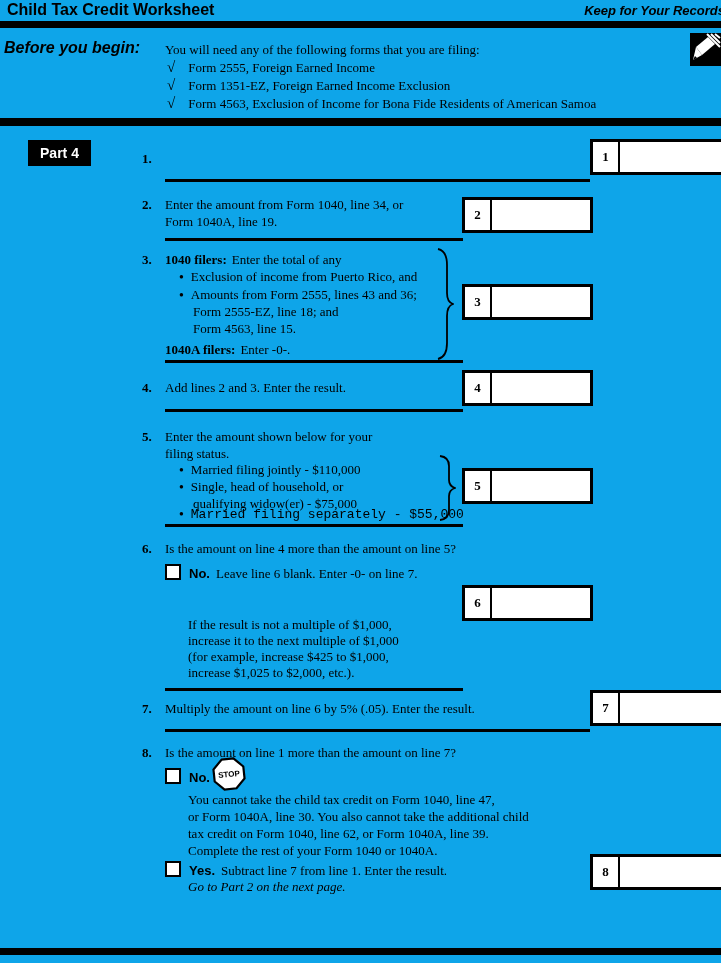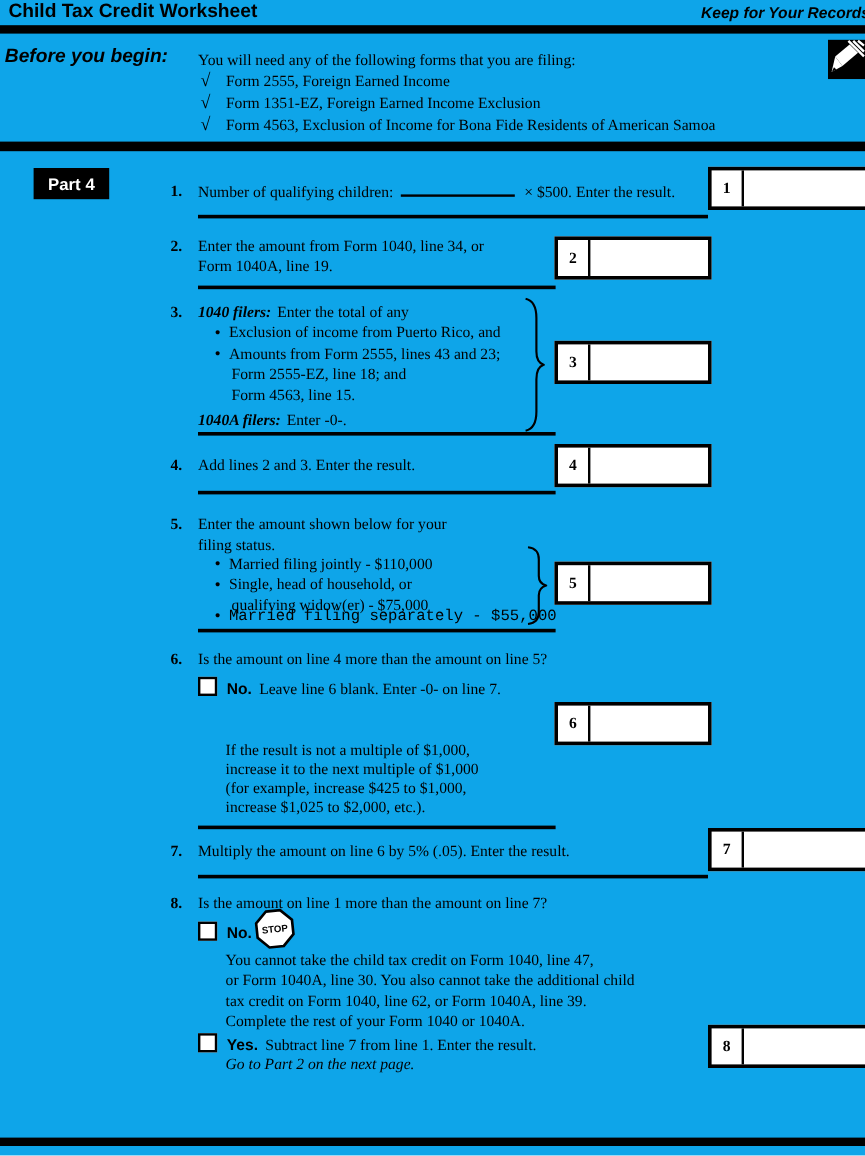--- a/index.html
+++ b/index.html
@@ -33,21 +33,21 @@
   }
   .abox input {
     flex:1; min-width:0; border:none; outline:none; background:transparent;
     font:13px "Liberation Serif", serif; padding:0 4px;
   }
   .cb {
     display:inline-block; width:12px; height:12px; border:2px solid #000;
     margin-right:8px; vertical-align:-2px; background:#fff;
   }
   .bl { font-weight:bold; font-family:"Liberation Sans", sans-serif; margin-right:6px; }
-  .bser { font-weight:bold; margin-right:5px;font-style:italic; }
+  .bser { font-weight:bold; margin-right:5px; }
   .blt { font-size:8px; vertical-align:2px; margin-right:7px; }
   .blank {
     display:inline-block; width:95px; height:12px;
     border-bottom:2px solid #000; margin:0 8px 0 6px;
   }
 </style>
 </head>
 <body>
 
 <div class="page">
@@ -80,23 +80,20 @@
     <polygon points="5,23 3,27 7,25" fill="#000"></polygon>
   </svg>
 
   <div class="bar" style="top:118px;height:8px;"></div>
 
   <div class="abs sans part1">
     <span>Part 4</span>
   </div>
 
   <div class="lnum" style="left:142px;top:150px;">1.</div>
-  <div class="abs t13" style="left:165px;top:150px;">
-    <span>Number of qualifying children:</span><span class="blank"></span><span>× $500. Enter the result.</span>
-  </div>
   <div class="abox" style="left:590px;top:139px;width:140px;">
     <div class="stub">1</div>
     <input type="text" value="" style="">
   </div>
   <div class="sep" style="left:165px;top:179px;width:425px;"></div>
 
   <div class="lnum" style="left:142px;top:196px;">2.</div>
   <div class="abs t13" style="left:165px;top:196px;">Enter the amount from Form 1040, line 34, or</div>
   <div class="abs t13" style="left:165px;top:213px;">Form 1040A, line 19.</div>
   <div class="abox" style="left:462px;top:197px;width:131px;">
@@ -106,21 +103,21 @@
   <div class="sep" style="left:165px;top:238px;width:298px;"></div>
 
   <div class="lnum" style="left:142px;top:251px;">3.</div>
   <div class="abs t13" style="left:165px;top:251px;">
     <span class="bser">1040 filers:</span><span>Enter the total of any</span>
   </div>
   <div class="abs t13" style="left:179px;top:268px;">
     <span class="blt">●</span><span>Exclusion of income from Puerto Rico, and</span>
   </div>
   <div class="abs t13" style="left:179px;top:286px;">
-    <span class="blt">●</span><span>Amounts from Form 2555, lines 43 and 23;</span>
+    <span class="blt">●</span><span>Amounts from Form 2555, lines 43 and 36;</span>
   </div>
   <div class="abs t13" style="left:193px;top:303px;">Form 2555-EZ, line 18; and</div>
   <div class="abs t13" style="left:193px;top:320px;">Form 4563, line 15.</div>
   <div class="abs t13" style="left:165px;top:341px;">
     <span class="bser">1040A filers:</span><span>Enter -0-.</span>
   </div>
   <svg class="abs" style="left:434px;top:248px;" width="20" height="112" viewBox="0 0 20 112">
     <path d="M4,1 Q13,3 13,17 L13,45 Q13,54 19,56 Q13,58 13,68 L13,95 Q13,109 4,111" fill="none" stroke="#000" stroke-width="1.8"></path>
   </svg>
   <div class="abox" style="left:462px;top:284px;width:131px;">

